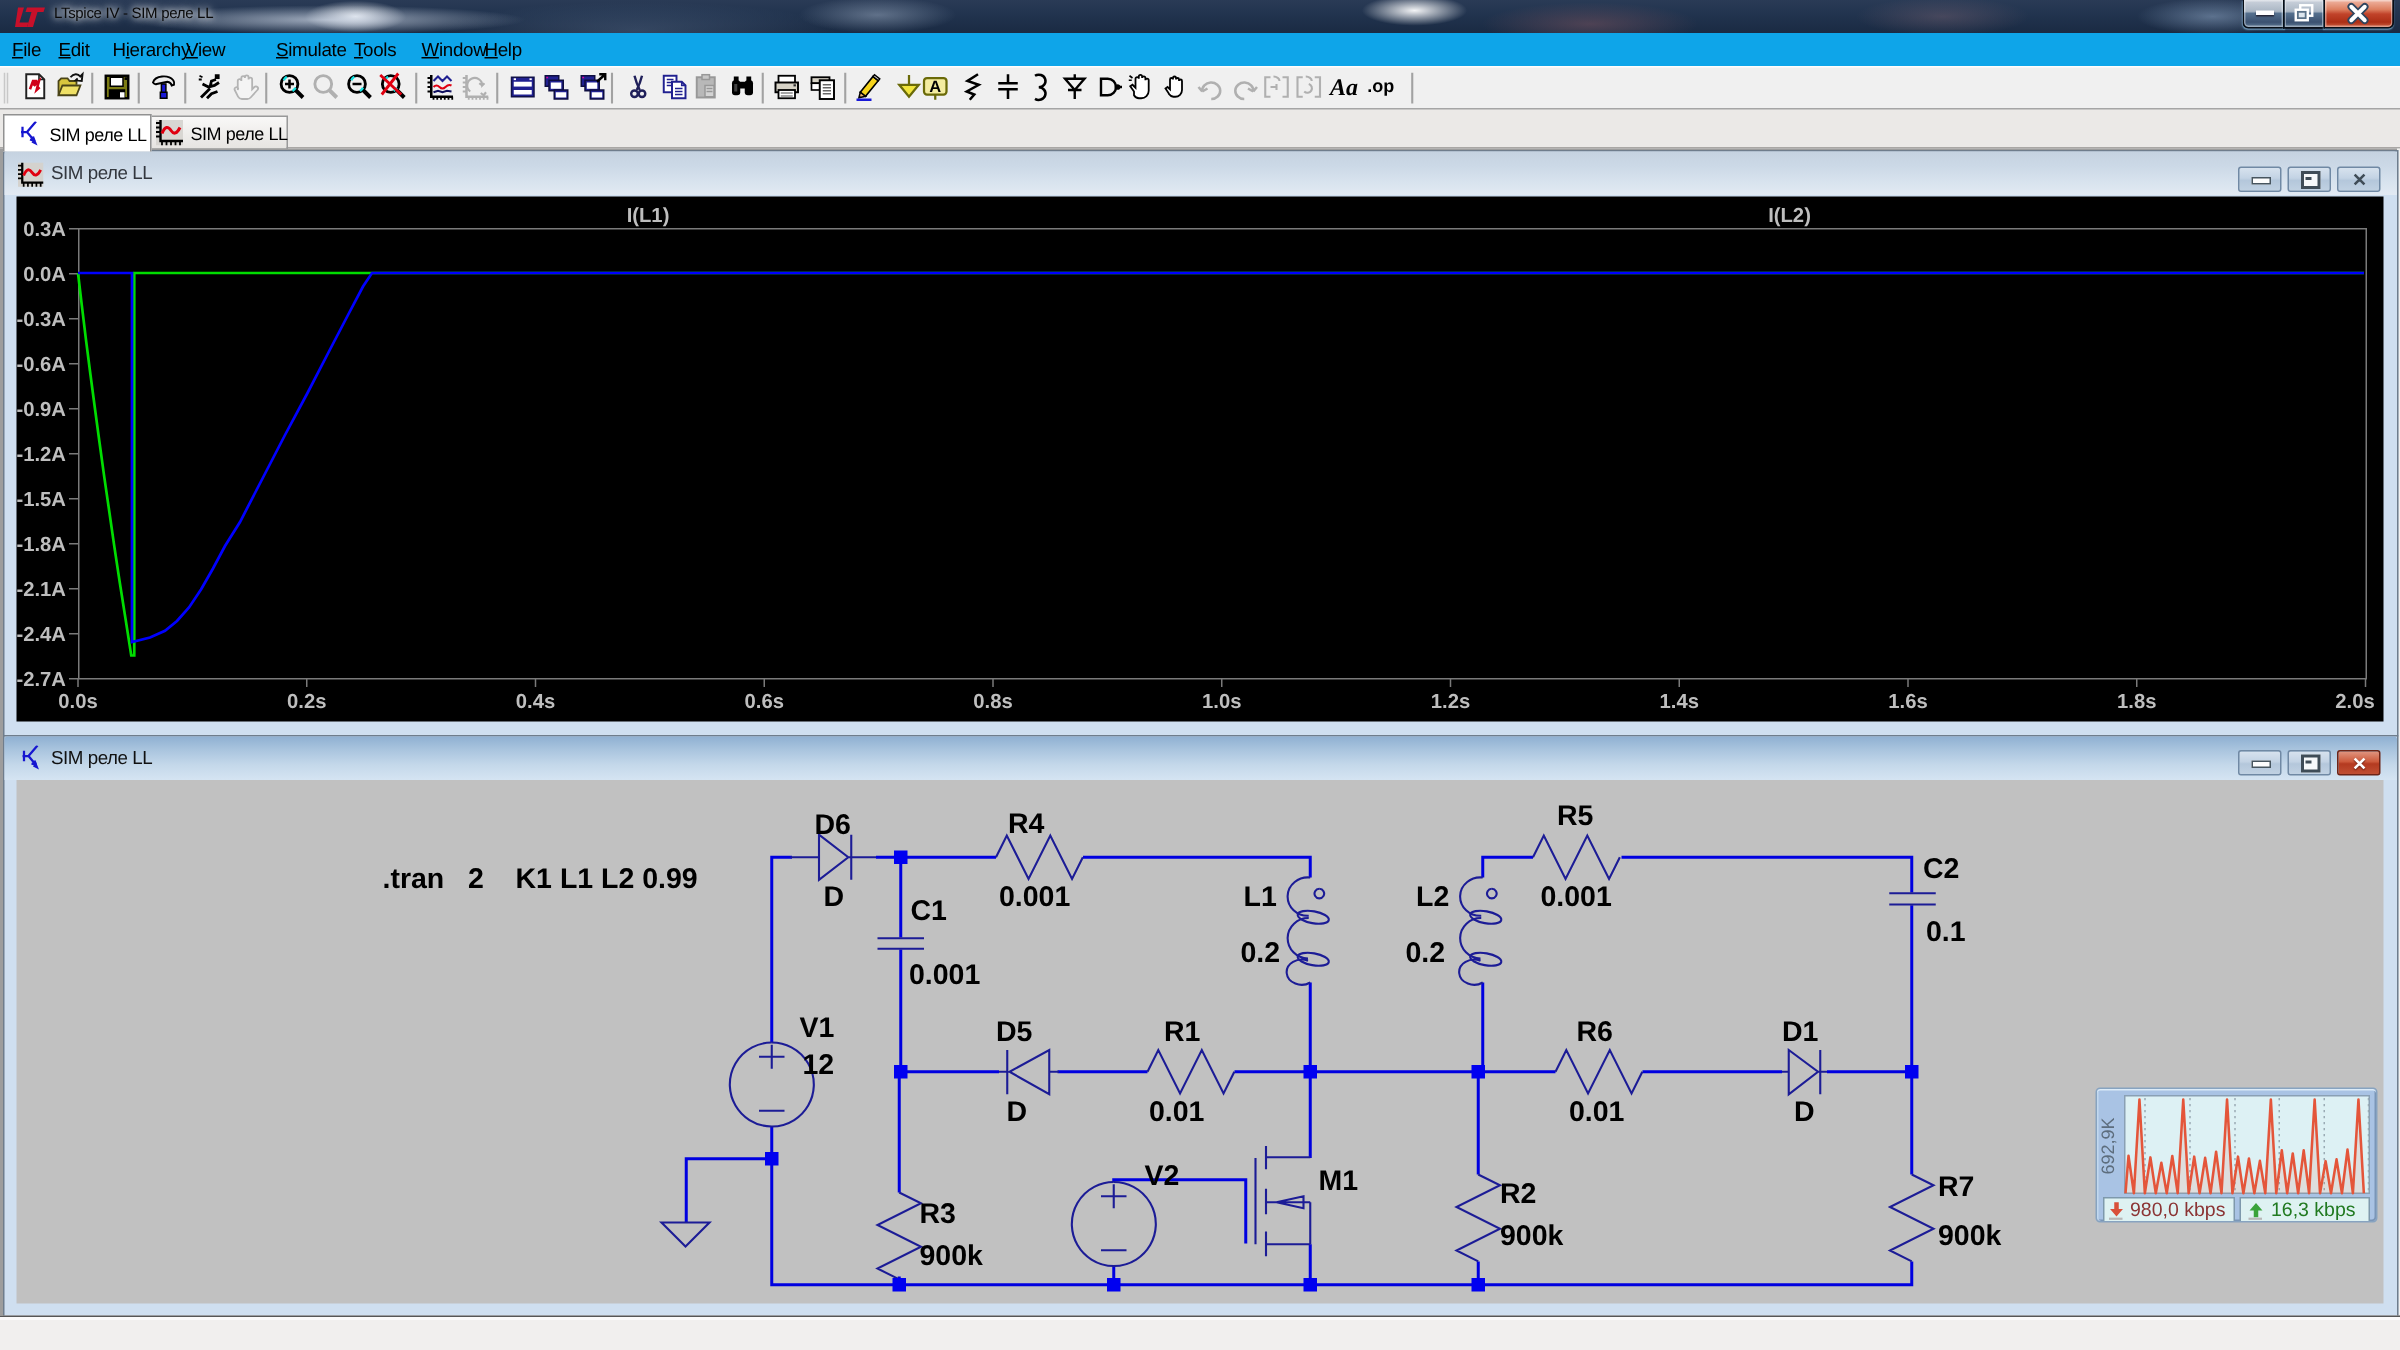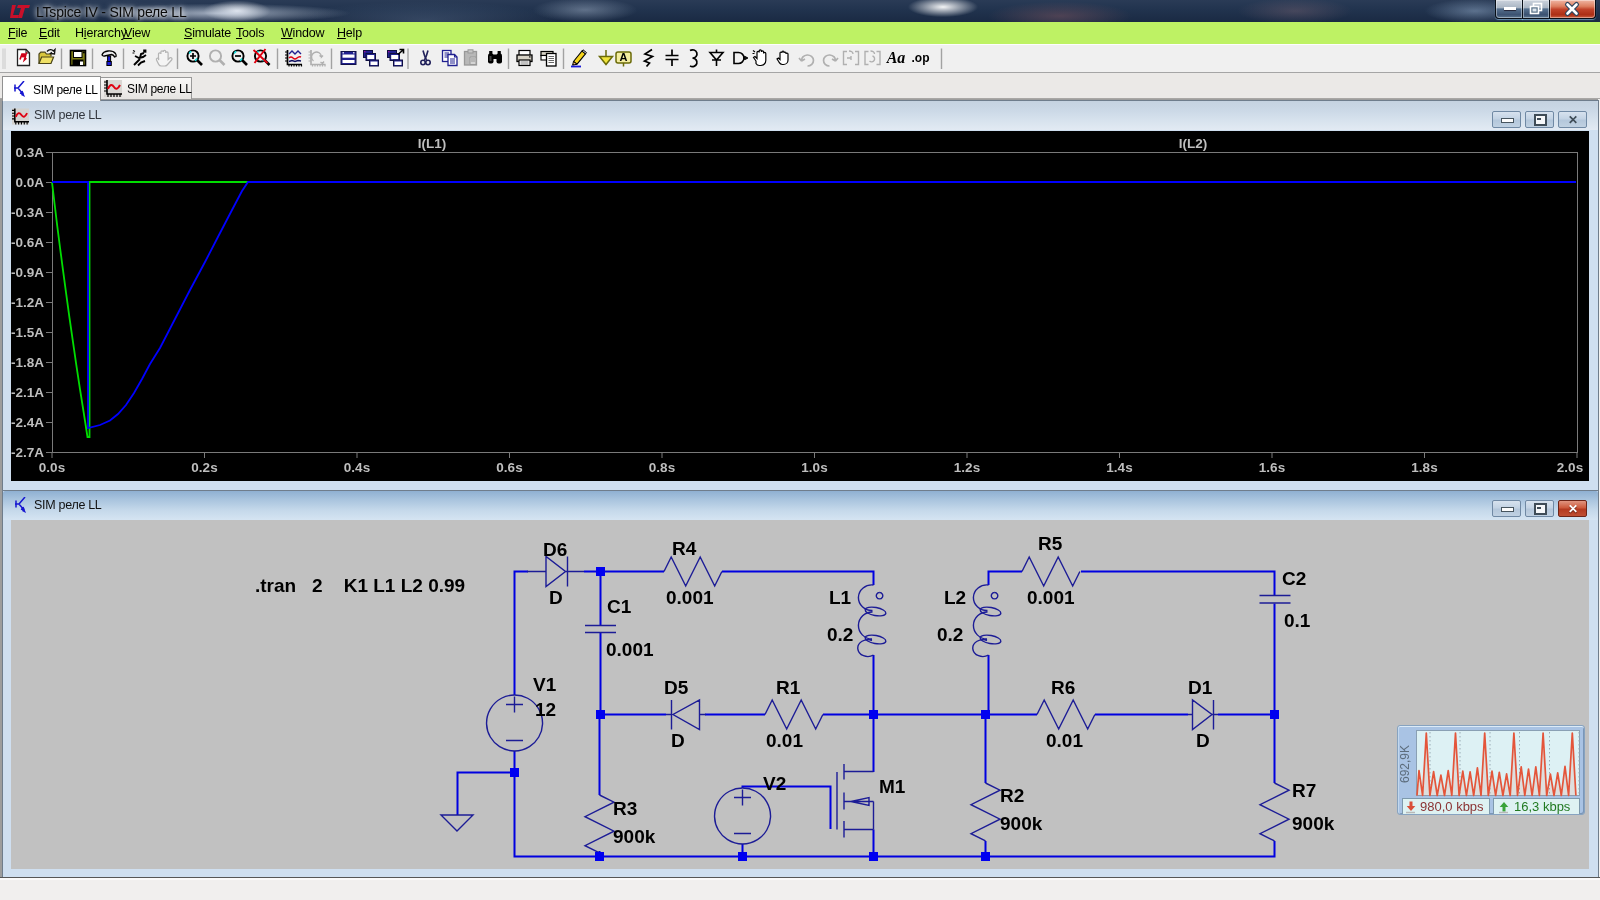--- a/index.html
+++ b/index.html
@@ -13,34 +13,34 @@
       radial-gradient(70px 16px at 585px 10px, rgba(190,205,225,.4), rgba(190,205,225,0) 75%),
       radial-gradient(45px 13px at 943px 7px,  rgba(255,255,255,.95),  rgba(255,255,255,0) 78%),
       radial-gradient(100px 20px at 1060px 16px, rgba(125,85,95,.5), rgba(125,85,95,0) 72%),
       radial-gradient(80px 18px at 1295px 11px, rgba(150,115,125,.32), rgba(150,115,125,0) 72%),
       radial-gradient(70px 17px at 1475px 11px, rgba(165,190,220,.45), rgba(165,190,220,0) 72%),
       radial-gradient(170px 24px at 425px 20px, rgba(110,130,160,.3), rgba(110,130,160,0) 78%),
       linear-gradient(180deg,#2a3b56 0%, #21334e 45%, #1a2a43 100%);
   }
   #titlebar .glow{left:60px;top:0;width:330px;height:22px;border-radius:11px;
     background:radial-gradient(150px 11px at 48% 60%, rgba(215,224,238,.7), rgba(215,224,238,0) 88%);}
-  #titletext{left:36px;top:3.5px;font-size:14px;letter-spacing:-0.2px;color:#0a0a0a;white-space:pre;
+  #titletext{left:36px;top:3.5px;font-size:10px;letter-spacing:-0.2px;color:#0a0a0a;white-space:pre;
     text-shadow:0 0 4px #fff,0 0 7px #fff;text-align:center;}
   
   .aerobtn{top:0;height:19px;border:1px solid #070d15;border-top:none;box-sizing:border-box;
     box-shadow:inset 0 0 0 1px rgba(255,255,255,.4), 0 1px 1px rgba(160,220,255,.55);}
   #btnmin{left:1495px;width:28px;border-radius:0 0 0 4px;
     background:linear-gradient(180deg,#ccd3dd 0%,#aab6c4 42%,#55708e 50%,#3b5170 82%,#5d7893 100%);}
   #btnmax{left:1522px;width:28px;
     background:linear-gradient(180deg,#ccd3dd 0%,#aab6c4 42%,#55708e 50%,#3b5170 82%,#5d7893 100%);}
   #btnclose{left:1549px;width:47px;border-radius:0 0 4px 0;
     background:linear-gradient(180deg,#f0b6a4 0%,#dd7f60 35%,#c1432a 52%,#ac2e15 82%,#cc5f41 100%);}
   .glyph{position:absolute;color:#fff;font-weight:bold;}
   
-  #menubar{left:0;top:22px;width:1600px;height:22px;background:#bef264;font-size:12.5px;letter-spacing:-0.2px;color:#000;}
+  #menubar{left:0;top:22px;width:1600px;height:22px;background:#0ea5e9;font-size:12.5px;letter-spacing:-0.2px;color:#000;}
   #menubar span{position:absolute;top:4px;}
   #menubar u{text-decoration:underline;}
   
   #toolbar{left:0;top:44px;width:1600px;height:28px;background:#f0f0f0;border-top:1px solid #fdfdfd;box-sizing:border-box;}
   
   #tabbar{left:0;top:72px;width:1600px;height:27px;background:#ebe9e7;border-top:1px solid #a5a5a5;box-sizing:border-box;}
   #tabbar .bline{left:0;top:25px;width:1600px;height:1px;background:#a9a7a5;}
   #tab1{left:2px;top:3px;width:97px;height:24px;background:#fff;border:1px solid #919191;border-bottom:none;z-index:2;}
   #tab2{left:100px;top:4px;width:90px;height:21px;background:linear-gradient(180deg,#f9f8f7,#e6e4e1);border:1px solid #999;}
   .tabtxt{position:absolute;top:6px;font-size:12px;letter-spacing:-0.3px;color:#000;white-space:nowrap;}
@@ -93,21 +93,21 @@
   </div>
 
   <div class="abs" id="menubar">
     <span style="left:8px"><u>F</u>ile</span>
     <span style="left:39px"><u>E</u>dit</span>
     <span style="left:75px">H<u>i</u>erarchy</span>
     <span style="left:124px"><u>V</u>iew</span>
     <span style="left:184px"><u>S</u>imulate</span>
     <span style="left:236px"><u>T</u>ools</span>
     <span style="left:281px"><u>W</u>indow</span>
-    <span style="left:337px"><u>H</u>elp</span>
+    <span style="left:323px"><u>H</u>elp</span>
   </div>
 
   <div class="abs" id="toolbar">
     <svg width="1600" height="28" viewBox="0 0 1600 28" id="tbicons">
       <g transform="translate(14,3)">
         <path d="M3.5,1.5 h8.5 l3.5,3.5 v12.5 h-12 z" fill="#fff" stroke="#222" stroke-width="1.3"></path>
 <path d="M12,1.5 v3.5 h3.5" fill="none" stroke="#222" stroke-width="1.1"></path>
 <path d="M6,11.5 l2,-5.5 l1.8,0 l-1.2,3.2 l3.4,-3.2 l-1.6,6 l2,-1.8" stroke="#d00018" stroke-width="1.7" fill="none"></path>
       </g>
 <g transform="translate(36.5,3)">

